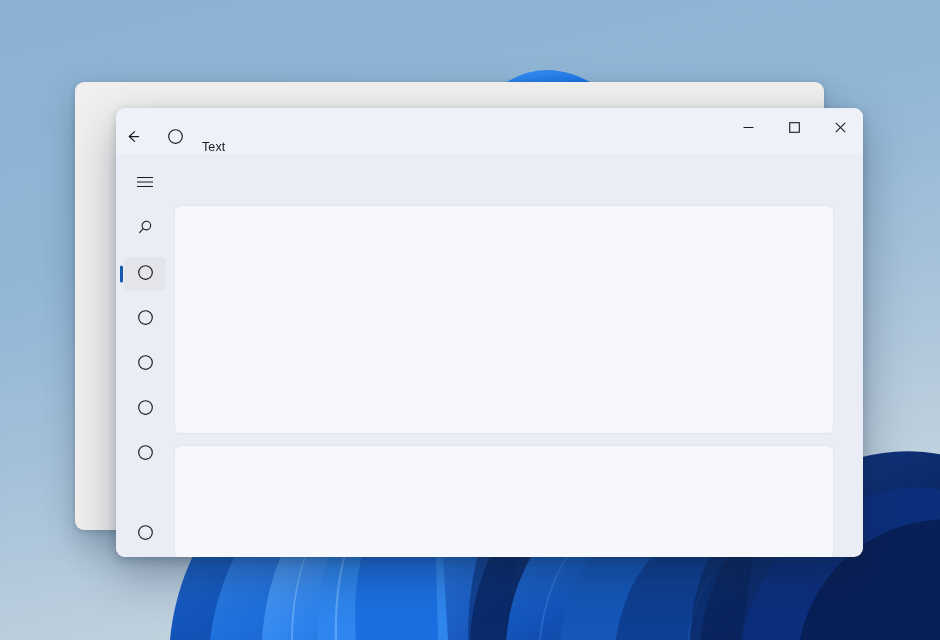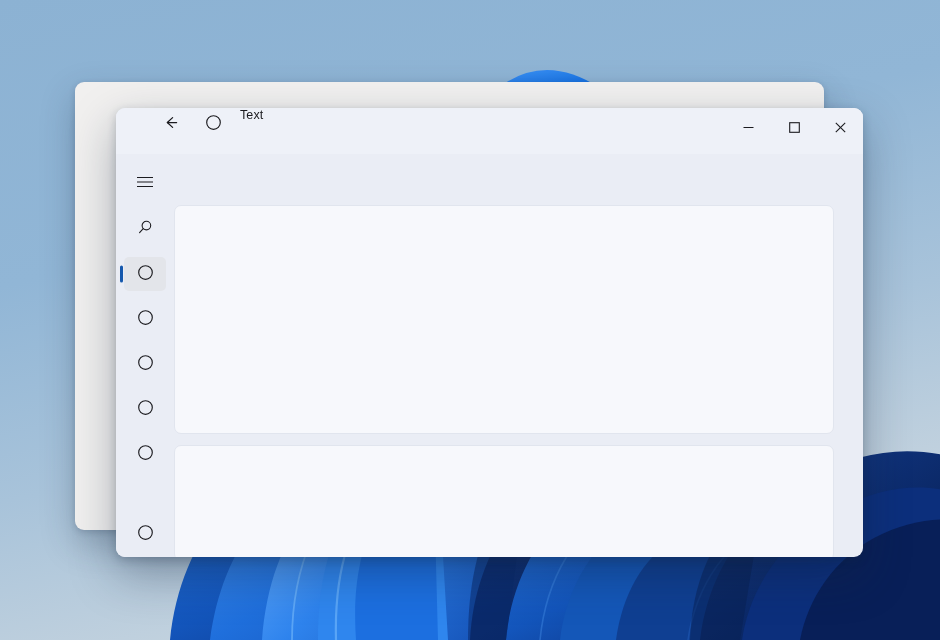--- a/index.html
+++ b/index.html
@@ -58,24 +58,23 @@
   #titlebar {
     height: 46px;
     flex: 0 0 46px;
     background: #eef1f8;
     display: flex;
     align-items: center;
     position: relative;
   }
   .tb-left {
     display: flex;
-    align-items: flex-start;
+    align-items: flex-end;
     height: 100%;
-    padding-left: 10px;
-    margin-left: 28px;
+    padding-left: 0;
   }
   .tb-btn {
     width: 34px;
     height: 32px;
     display: flex;
     align-items: center;
     justify-content: center;
     border-radius: 5px;
     cursor: pointer;
   }

